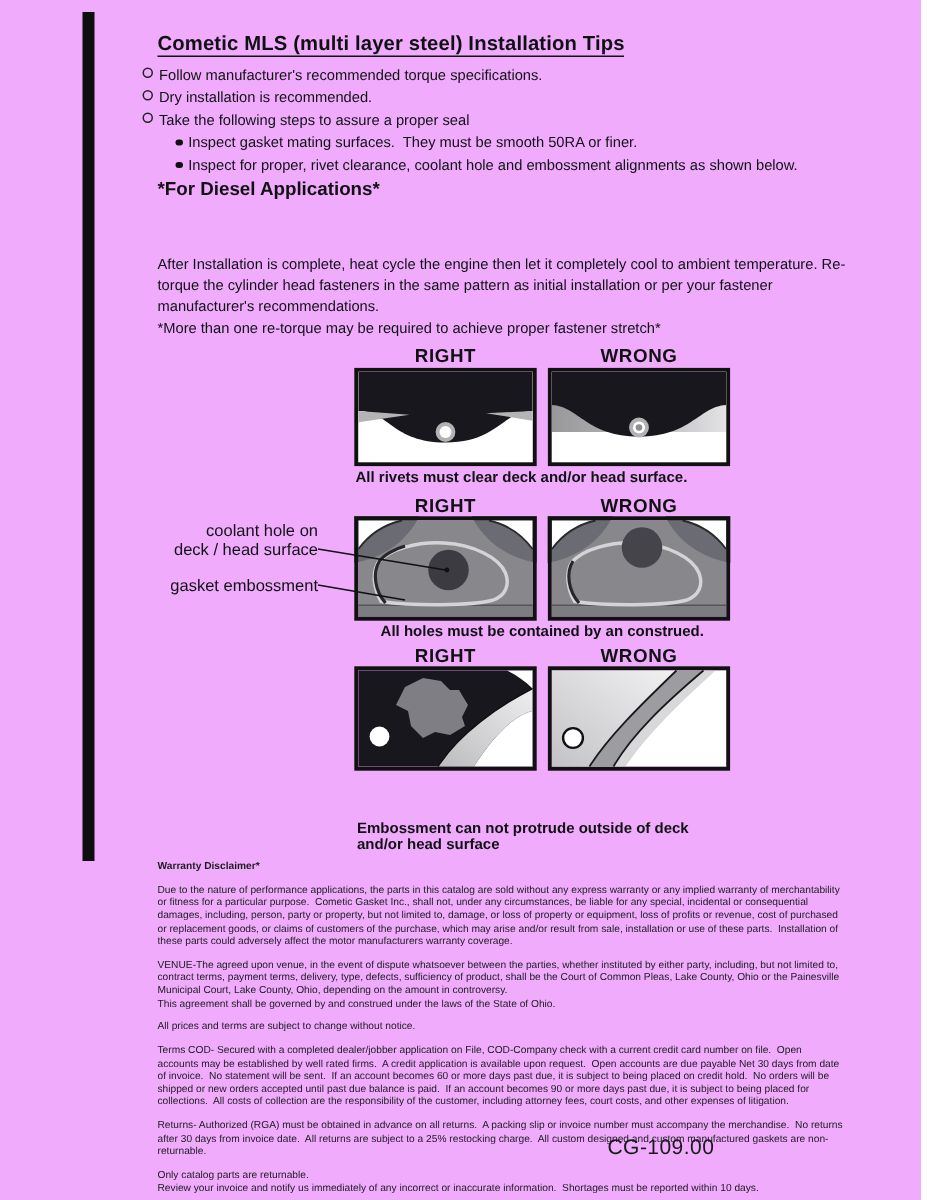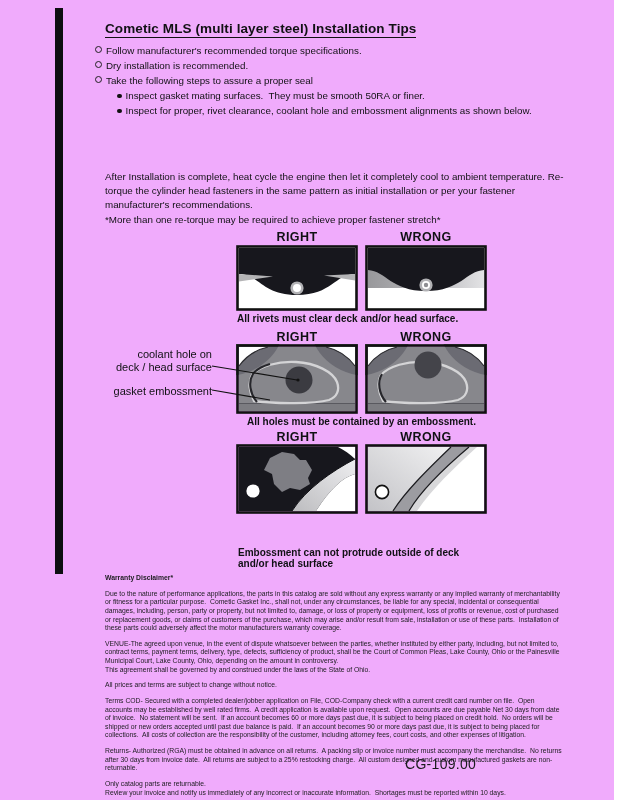--- a/index.html
+++ b/index.html
@@ -53,20 +53,21 @@
   <div id="left-bar" class="abs"></div>
 
   <div id="title" class="abs">Cometic MLS (multi layer steel) Installation Tips</div>
 
   <div class="tip-row" style="top:45px;"><span class="marker"></span><span>Follow manufacturer's recommended torque specifications.</span></div>
   <div class="tip-row" style="top:60px;"><span class="marker"></span><span>Dry installation is recommended.</span></div>
   <div class="tip-row" style="top:75px;"><span class="marker"></span><span>Take the following steps to assure a proper seal</span></div>
   <div class="subtip-row" style="top:90px;"><span class="marker"></span><span>Inspect gasket mating surfaces.  They must be smooth 50RA or finer.</span></div>
   <div class="subtip-row" style="top:105px;"><span class="marker"></span><span>Inspect for proper, rivet clearance, coolant hole and embossment alignments as shown below.</span></div>
 
+  <div id="diesel-heading" class="abs">*For Diesel Applications*</div>
   <div class="para" style="top:213px;">*More than one re-torque may be required to achieve proper fastener stretch*</div>
   <div class="para" style="top:170px;">After Installation is complete, heat cycle the engine then let it completely cool to ambient temperature. Re-torque the cylinder head fasteners in the same pattern as initial installation or per your fastener manufacturer's recommendations.</div>
 
   <div class="rw-label" style="left:236px;top:230px;">RIGHT</div>
   <div class="rw-label" style="left:365px;top:230px;">WRONG</div>
 
   <div class="panel" style="left:236px;top:245px;">
     <svg width="122" height="66" viewBox="0 0 122 66">
       <rect x="1.5" y="1.5" width="119" height="63" fill="#ffffff" stroke="#111" stroke-width="2.6"></rect>
       <path d="M3,3 H119 V29 C99,29 96,50 61,50 C26,50 23,29 3,29 Z" fill="#17171d"></path>
@@ -141,21 +142,21 @@
       <rect x="1.5" y="1.5" width="119" height="67" fill="none" stroke="#111" stroke-width="2.6"></rect>
     </svg>
   </div>
 
   <svg class="abs" style="left:90px;top:338px;" width="215" height="72">
     <line x1="122" y1="28" x2="207" y2="42" stroke="#111" stroke-width="1.1"></line>
     <circle cx="208" cy="42" r="1.6" fill="#111"></circle>
     <line x1="122" y1="52" x2="180" y2="62" stroke="#111" stroke-width="1.1"></line>
   </svg>
 
-  <div class="caption" style="left:236px;top:416px;width:251px;text-align:center;">All holes must be contained by an embossment.</div>
+  <div class="caption" style="left:236px;top:416px;width:251px;text-align:center;">All holes must be contained by an construed.</div>
 
   <div class="rw-label" style="left:236px;top:430px;">RIGHT</div>
   <div class="rw-label" style="left:365px;top:430px;">WRONG</div>
 
   <div class="panel" style="left:236px;top:444px;">
     <svg width="122" height="70" viewBox="0 0 122 70">
       <defs>
         <linearGradient id="r3rg" x1="1" y1="0" x2="0" y2="1">
           <stop offset="0" stop-color="#eeeef0"></stop>
             <stop offset="1" stop-color="#bcbcbf"></stop>

